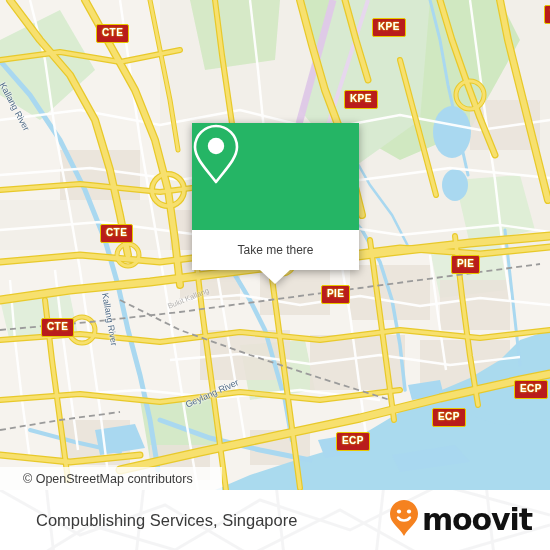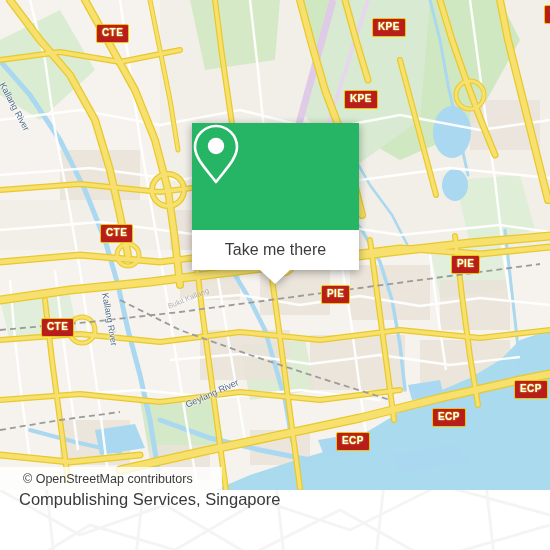--- a/index.html
+++ b/index.html
@@ -62,42 +62,42 @@
     position:absolute;left:192px;top:123px;width:167px;
     filter:drop-shadow(0 2px 4px rgba(0,0,0,.35));
   }
   .popup-head{
     height:107px;background:#25b565;
     display:flex;align-items:center;justify-content:center;
   }
   .popup-body{
     height:40px;background:#ffffff;
     display:flex;align-items:center;justify-content:center;
-    font-size:16px;color:#3c3c3c;
+    font-size:12px;color:#3c3c3c;
   }
   .popup-tail{
     position:absolute;left:68px;top:147px;
     width:0;height:0;
     border-left:15px solid transparent;
     border-right:15px solid transparent;
     border-top:14px solid #ffffff;
   }
 
   
   .footer{
     position:absolute;left:0;top:490px;width:550px;height:60px;
     background:#ffffff;overflow:hidden;
   }
   .footer-watermark{
     position:absolute;left:0;top:-60px;width:550px;height:180px;
     opacity:.10;
   }
   .footer-title{
-    position:absolute;left:19px;top:0;height:60px;
-    display:flex;
+    position:absolute;left:36px;top:0;height:60px;
+    display:flex;align-items:center;
     font-size:16.5px;color:#3a3a3a;
   }
   .logo{
     position:absolute;right:18px;top:0;height:60px;
     display:flex;align-items:center;gap:3px;
   }
   .logo-text{
     font-size:30px;font-weight:bold;color:#111;
     letter-spacing:-1.1px;line-height:1;
     font-family:"DejaVu Sans",sans-serif;
@@ -329,16 +329,27 @@
         <path d="M480,0 L500,180"></path>
         <path d="M0,20 L550,45"></path>
           <path d="M0,170 L550,140"></path>
       </g>
     </svg>
 
     <div class="footer-title">
       <span>Compublishing Services, Singapore</span>
     </div>
 
+    <div class="logo">
+      <span>
+        <svg width="30" height="38" viewBox="0 0 30 38">
+          <path d="M15,1 C7.3,1 1,7.3 1,15 C1,24 10,28 15,37 C20,28 29,24 29,15 C29,7.3 22.7,1 15,1 Z" fill="#f58220"></path>
+          <circle cx="10" cy="12.5" r="2.1" fill="#ffffff"></circle>
+          <circle cx="20" cy="12.5" r="2.1" fill="#ffffff"></circle>
+          <path d="M9,18.5 C11.5,22.5 18.5,22.5 21,18.5" stroke="#ffffff" stroke-width="2.4" fill="none" stroke-linecap="round"></path>
+        </svg>
+      </span>
+      <span class="logo-text">moovit</span>
+    </div>
 
   </div>
 
 </div>
 
 </body></html>

